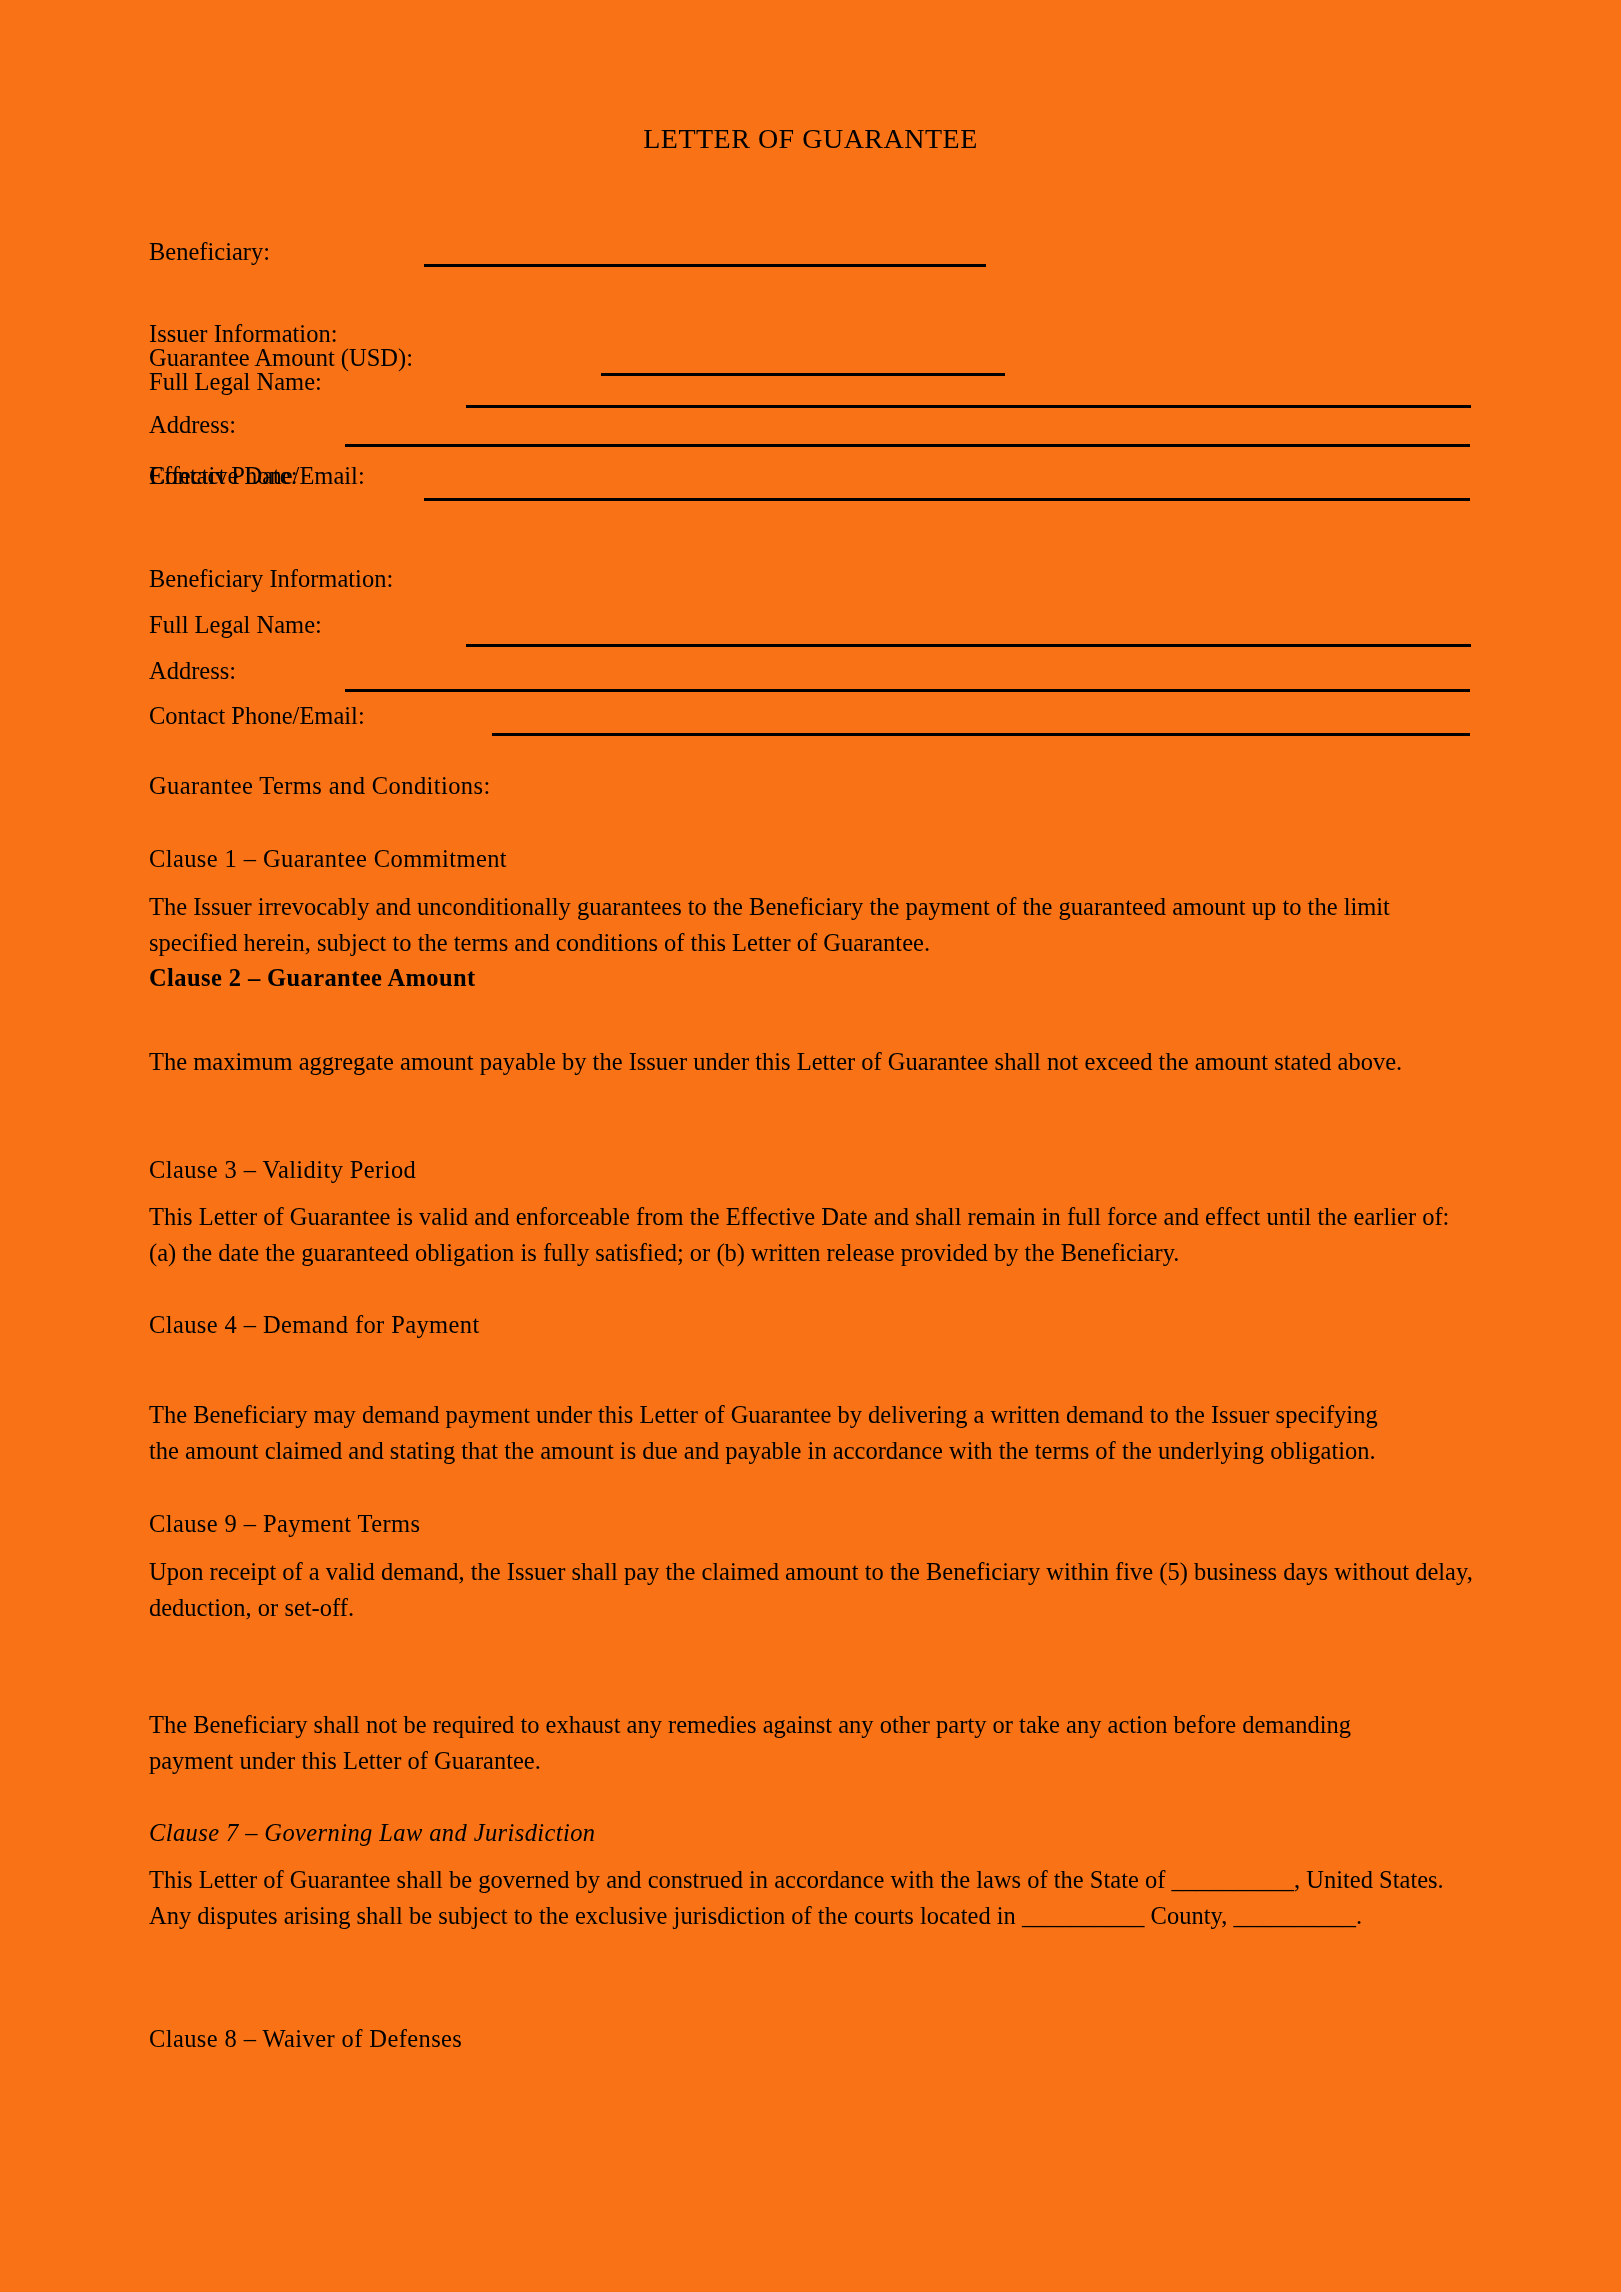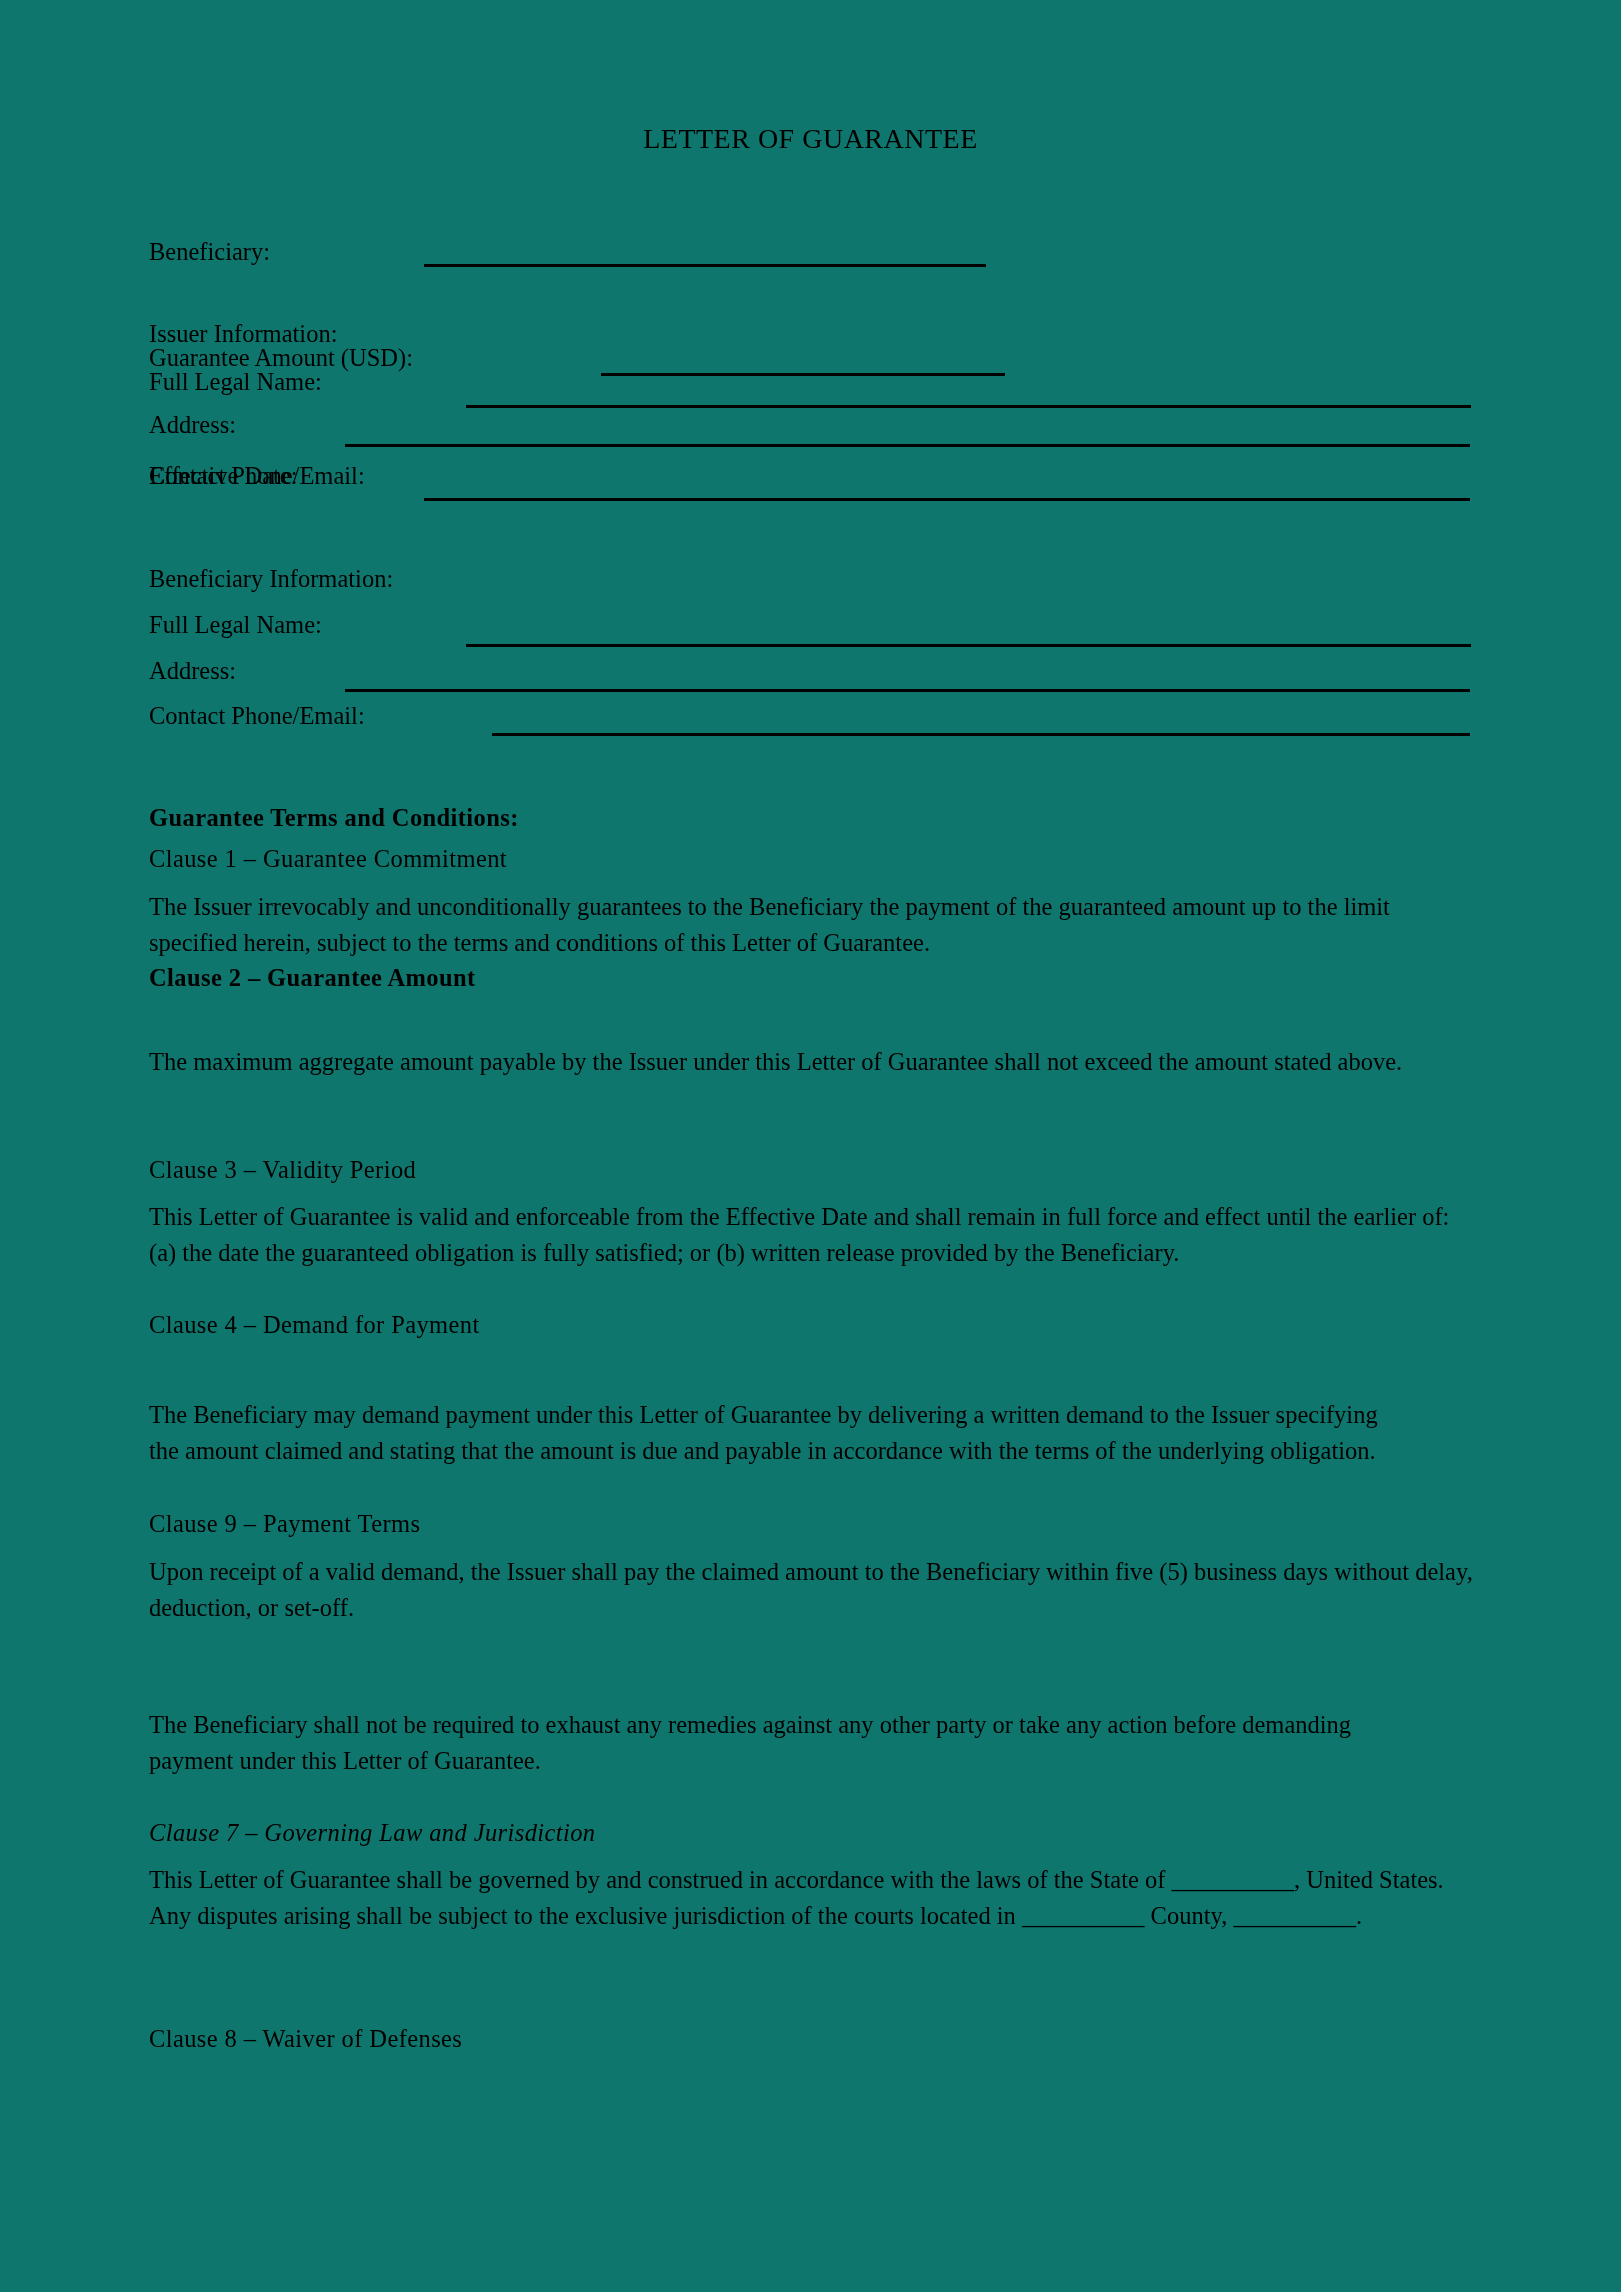--- a/index.html
+++ b/index.html
@@ -8,21 +8,21 @@
     background: #ffffff;
   }
   body {
     font-family: "Liberation Serif", "DejaVu Serif", serif;
     color: #000000;
   }
   .page {
     position: relative;
     width: 1621px;
     height: 2293px;
-    background: #0f766e;
+    background: #f97316;
     overflow: hidden;
   }
   .doc-title {
     position: absolute;
     top: 123px;
     left: 0;
     width: 1621px;
     text-align: center;
     font-size: 28px;
     letter-spacing: 0.5px;
@@ -87,21 +87,21 @@
 
   <div class="lbl" style="top:613px;left:149px;">Full Legal Name:</div>
   <div class="rule" style="top:644px;left:466px;width:1005px;"></div>
 
   <div class="lbl" style="top:659px;left:149px;">Address:</div>
   <div class="rule" style="top:689px;left:345px;width:1125px;"></div>
 
   <div class="lbl" style="top:704px;left:149px;">Contact Phone/Email:</div>
   <div class="rule" style="top:733px;left:492px;width:978px;"></div>
 
-  <div class="blk h" style="top:800px;font-weight:bold;">Guarantee Terms and Conditions:</div>
+  <div class="blk h" style="top:768px;">Guarantee Terms and Conditions:</div>
 
   <div class="blk h" style="top:841px;">Clause 1 – Guarantee Commitment</div>
   <div class="blk" style="top:889px;width:1308px;">The Issuer irrevocably and unconditionally guarantees to the Beneficiary the payment of the guaranteed amount up to the limit specified herein, subject to the terms and conditions of this Letter of Guarantee.</div>
 
   <div class="blk h" style="top:960px;font-weight:bold;">Clause 2 – Guarantee Amount</div>
   <div class="blk" style="top:1044px;width:1264px;">The maximum aggregate amount payable by the Issuer under this Letter of Guarantee shall not exceed the amount stated above.</div>
 
   <div class="blk h" style="top:1152px;">Clause 3 – Validity Period</div>
   <div class="blk" style="top:1199px;width:1318px;">This Letter of Guarantee is valid and enforceable from the Effective Date and shall remain in full force and effect until the earlier of: (a) the date the guaranteed obligation is fully satisfied; or (b) written release provided by the Beneficiary.</div>
 

